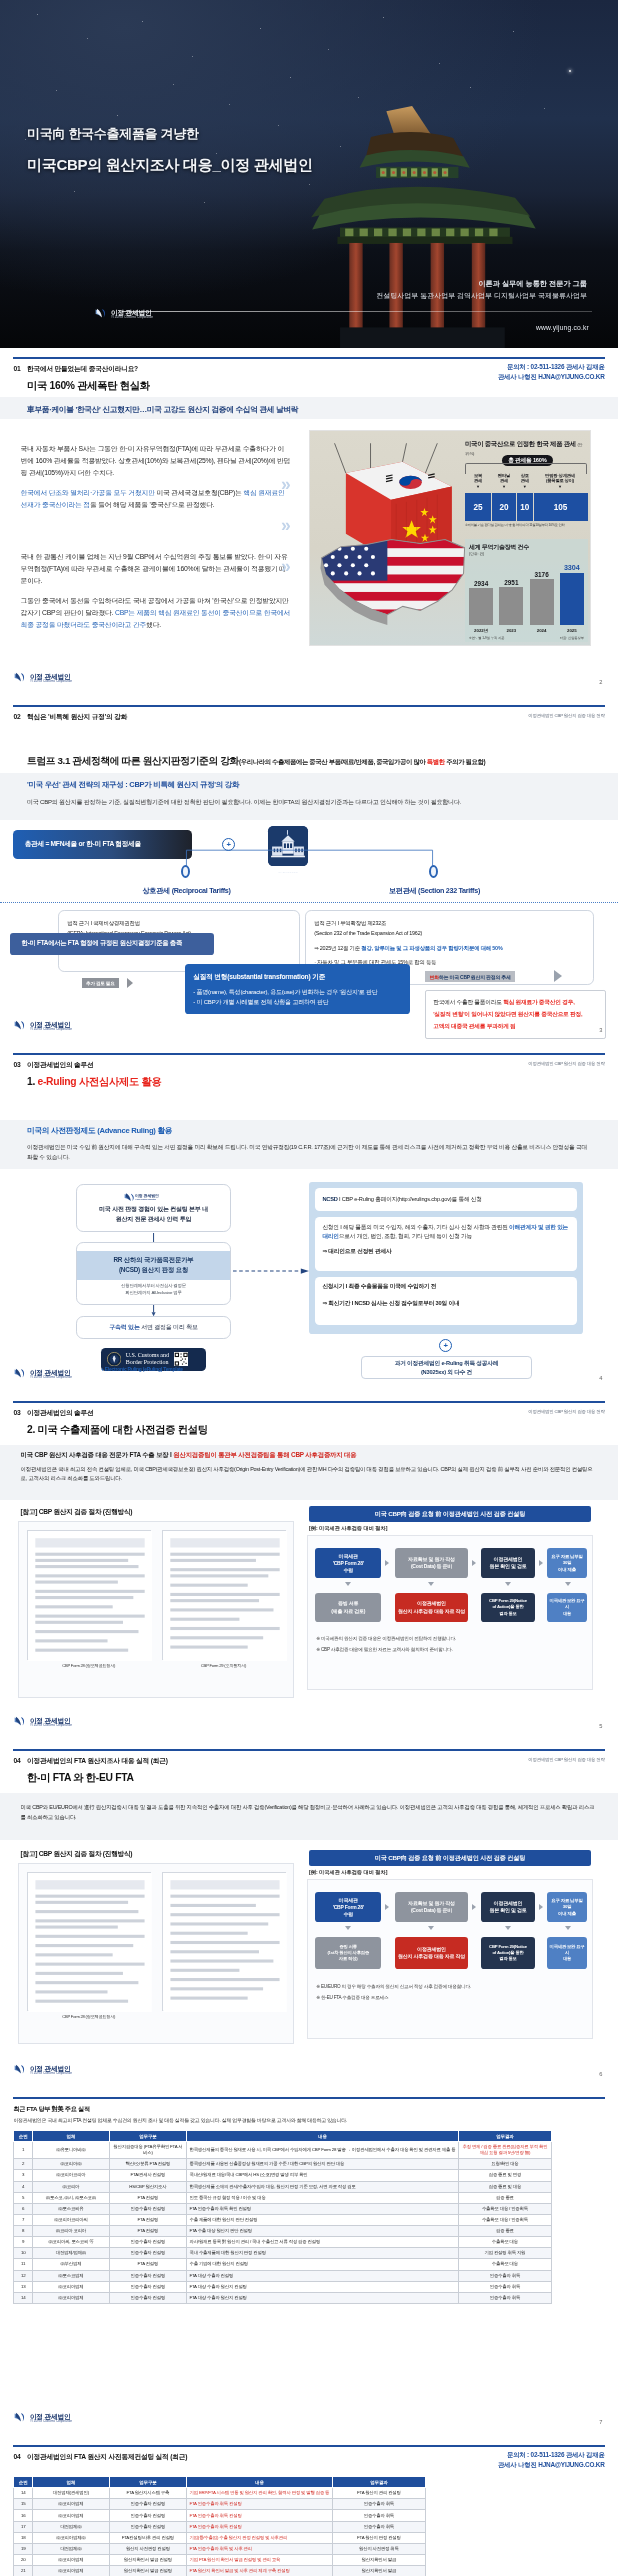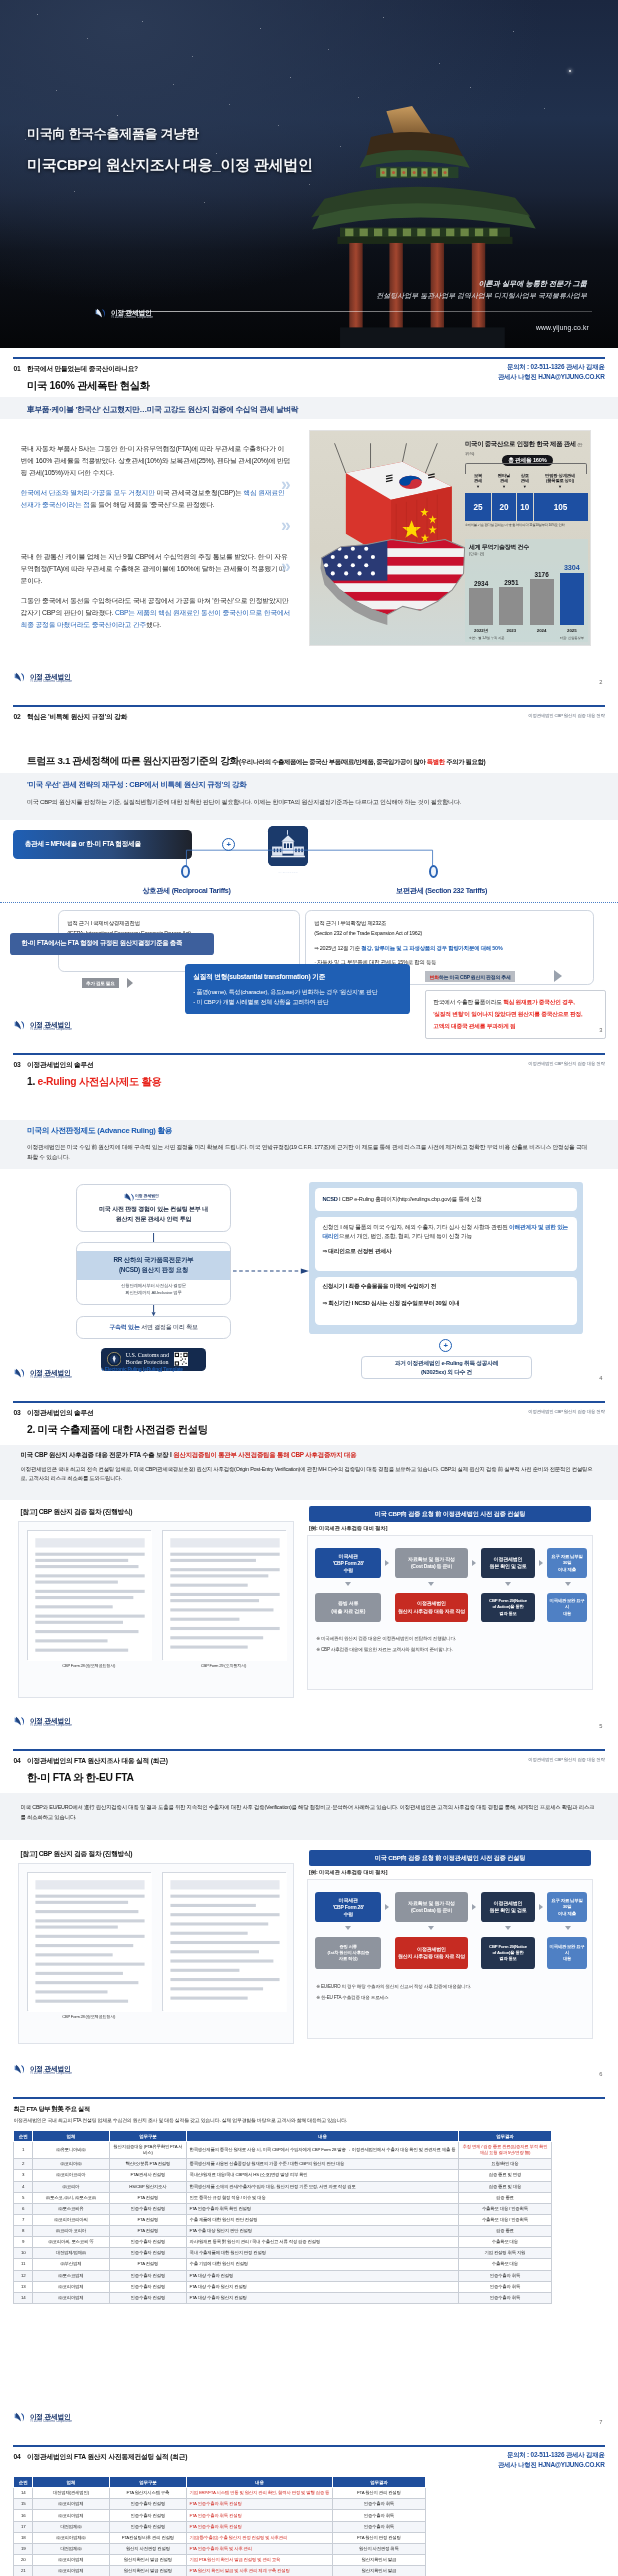--- a/index.html
+++ b/index.html
@@ -28,21 +28,21 @@
   }
   .cover-title {
     position: absolute; left: 27px; top: 125px;
     color: #f3f5f8; font-weight: bold; line-height: 1.38;
     text-shadow: 0 1px 3.6px rgba(0,0,0,.75);
   }
   .cover-title .l1 { font-size: 13px; letter-spacing: -0.3px; }
   .cover-title .l2 { font-size: 15px; letter-spacing: -0.3px; margin-top: 12px; }
   .cover-sub {
     position: absolute; right: 31px; top: 278px; text-align: right;
-    color: #e3e8ef; line-height: 1.7; font-style: italic;
+    color: #e3e8ef; line-height: 1.7;
   }
   .cover-sub .s1 { font-size: 7.2px; font-weight: bold; }
   .cover-sub .s2 { font-size: 7px; }
   .cover-logo {
     position: absolute; left: 94px; top: 307px;
     display: flex; align-items: center; gap: 3.6px;
   }
   .cover-url {
     position: absolute; right: 29px; top: 324px;
     color: #e9edf3; font-size: 6.7px; letter-spacing: 0.2px;
@@ -581,21 +581,21 @@
     <div class="slide-topbar"></div>
     <div class="sec-no">02</div>
     <div class="sec-title">핵심은 '비특혜 원산지 규정'의 강화</div>
     <div class="slide-runhead">이정관세법인 CBP 원산지 검증 대응 전략</div>
 
     <div class="s3-lead">
       <span>트럼프 3.1 관세정책에 따른 원산지판정기준의 강화</span><span class="note">(우리나라의 수출제품에는 중국산 부품/재료/반제품, 중국임가공이 많아 </span><span class="note accent" style="color:#e8241c">특별한</span><span class="note"> 주의가 필요함)</span>
     </div>
 
     <div class="band s3-band"></div>
-    <div class="s3-sub">'미국 우선' 관세 전략의 재구성 : CBP에서 비특혜 원산지 규정'의 강화</div>
+    <div class="s3-sub">'미국 우선' 관세 전략의 재구성 : CBP가 비특혜 원산지 규정'의 강화</div>
     <div class="s3-desc">미국 CBP의 원산지를 판정하는 기준, 실질적변형기준에 대한 정확한 판단이 필요합니다. 이제는 한미FTA의 원산지결정기준과는 다르다고 인식해야 하는 것이 필요합니다.</div>
 
     <div class="pill-dark" style="left:13.4px;top:134px;width:179px;height:29px;font-size:6.7px;">
       <span>총관세 = MFN세율 or 한-미 FTA 협정세율</span>
     </div>
     <div class="plus-circle" style="left:222px;top:142px;">+</div>
 
     <div class="wh-card">
       <svg viewBox="0 0 78 78" width="40" height="40">
         <rect width="78" height="78" fill="#1b3a6b"></rect>
@@ -624,21 +624,21 @@
       <div class="t1">THE WHITE HOUSE</div>
       <div class="t2">WASHINGTON</div>
     </div>
 
     <svg style="position:absolute;left:124px;top:147px;width:371px;height:40px" viewBox="0 0 720 78">
       <path d="M120 52 L120 14 L600 14 L600 52" fill="none" stroke="#3d73bd" stroke-width="1.6"></path>
     </svg>
     <div class="node-o" style="left:181px;top:169px;"></div>
     <div class="node-o" style="left:429px;top:169px;"></div>
     <div class="branch-label" style="left:129px;top:190px;width:115px;text-align:center">상호관세 (Reciprocal Tariffs)</div>
-    <div class="branch-label" style="left:396px;top:190px;width:115px;text-align:left">보편관세 (Section 232 Tariffs)</div>
+    <div class="branch-label" style="left:365px;top:190px;width:115px;text-align:right">보편관세 (Section 232 Tariffs)</div>
 
     <div class="dot-rule" style="top:206px;"></div>
 
     <div class="legal-box" style="left:58px;top:214px;width:242px;height:62px;">
       <div>법적 근거 I 국제비상경제권한법</div>
       <div>(IEEPA; International Emergency  Economic Powers Act)</div>
       <div style="margin-top:6.2px"><span>⇒ 2025년 12월 기준 </span><span class="blue">상호관세 15%</span></div>
     </div>
 
     <div class="legal-box" style="left:305px;top:214px;width:289px;height:75px;">

